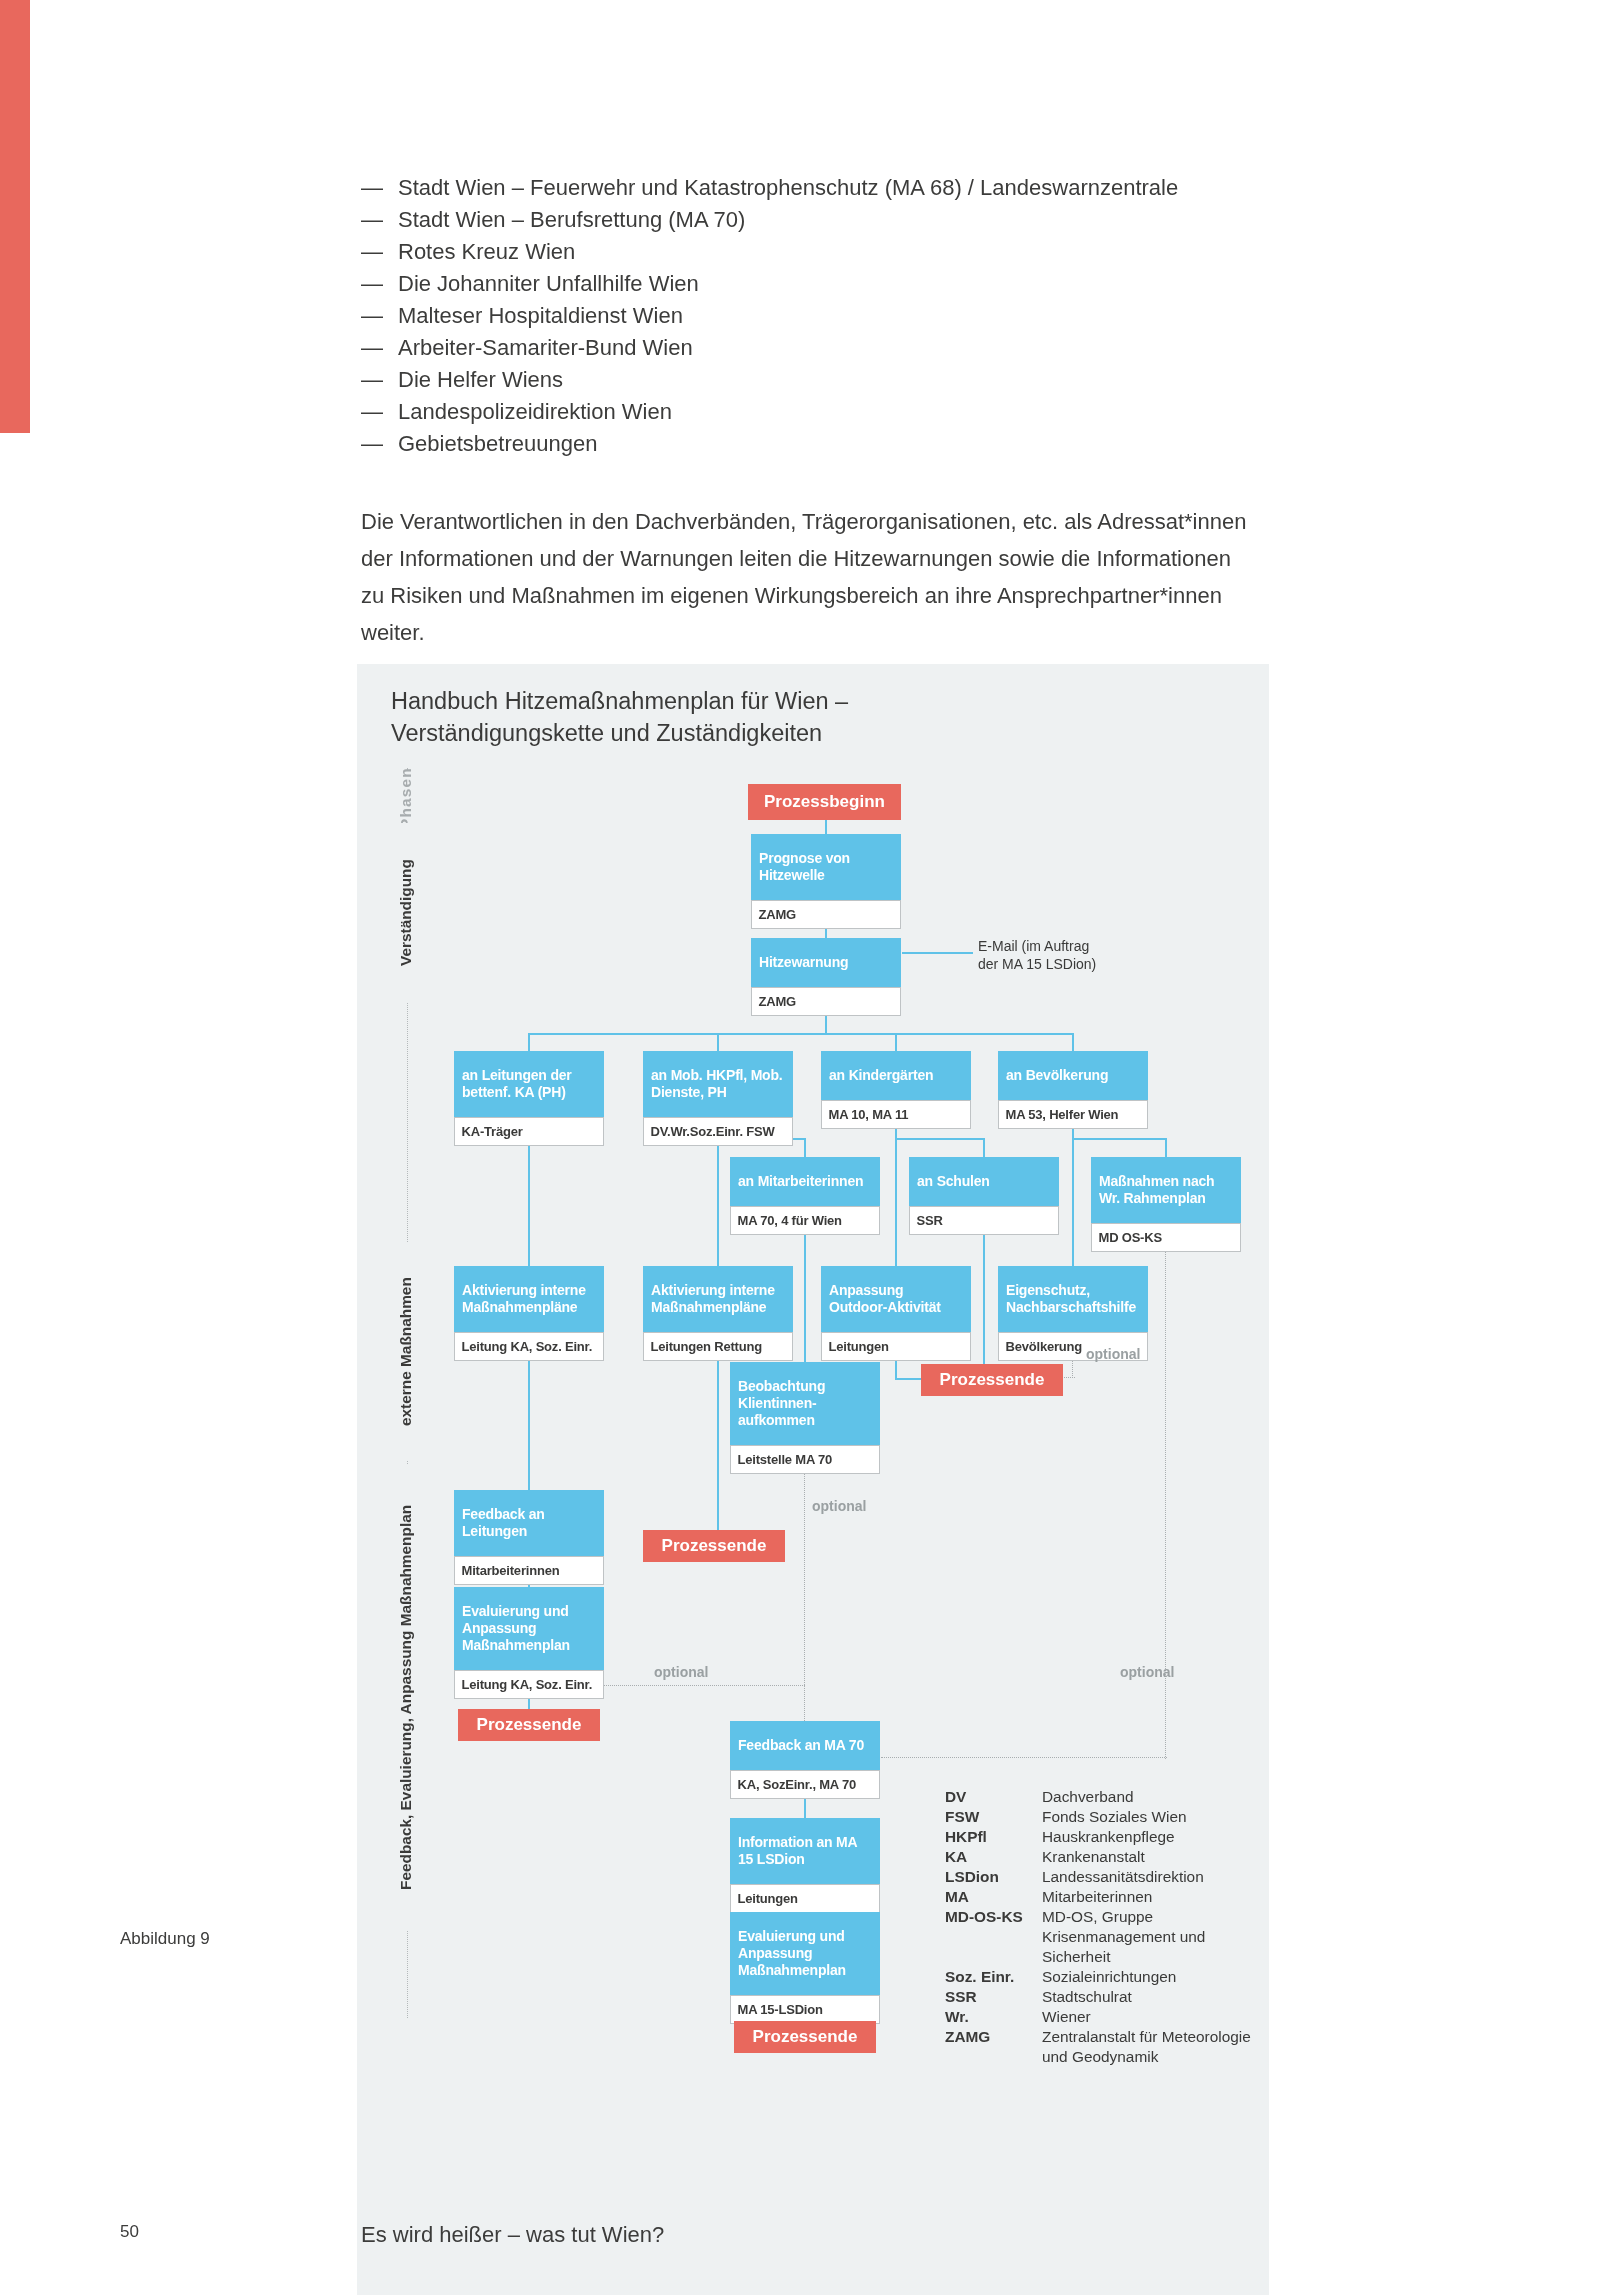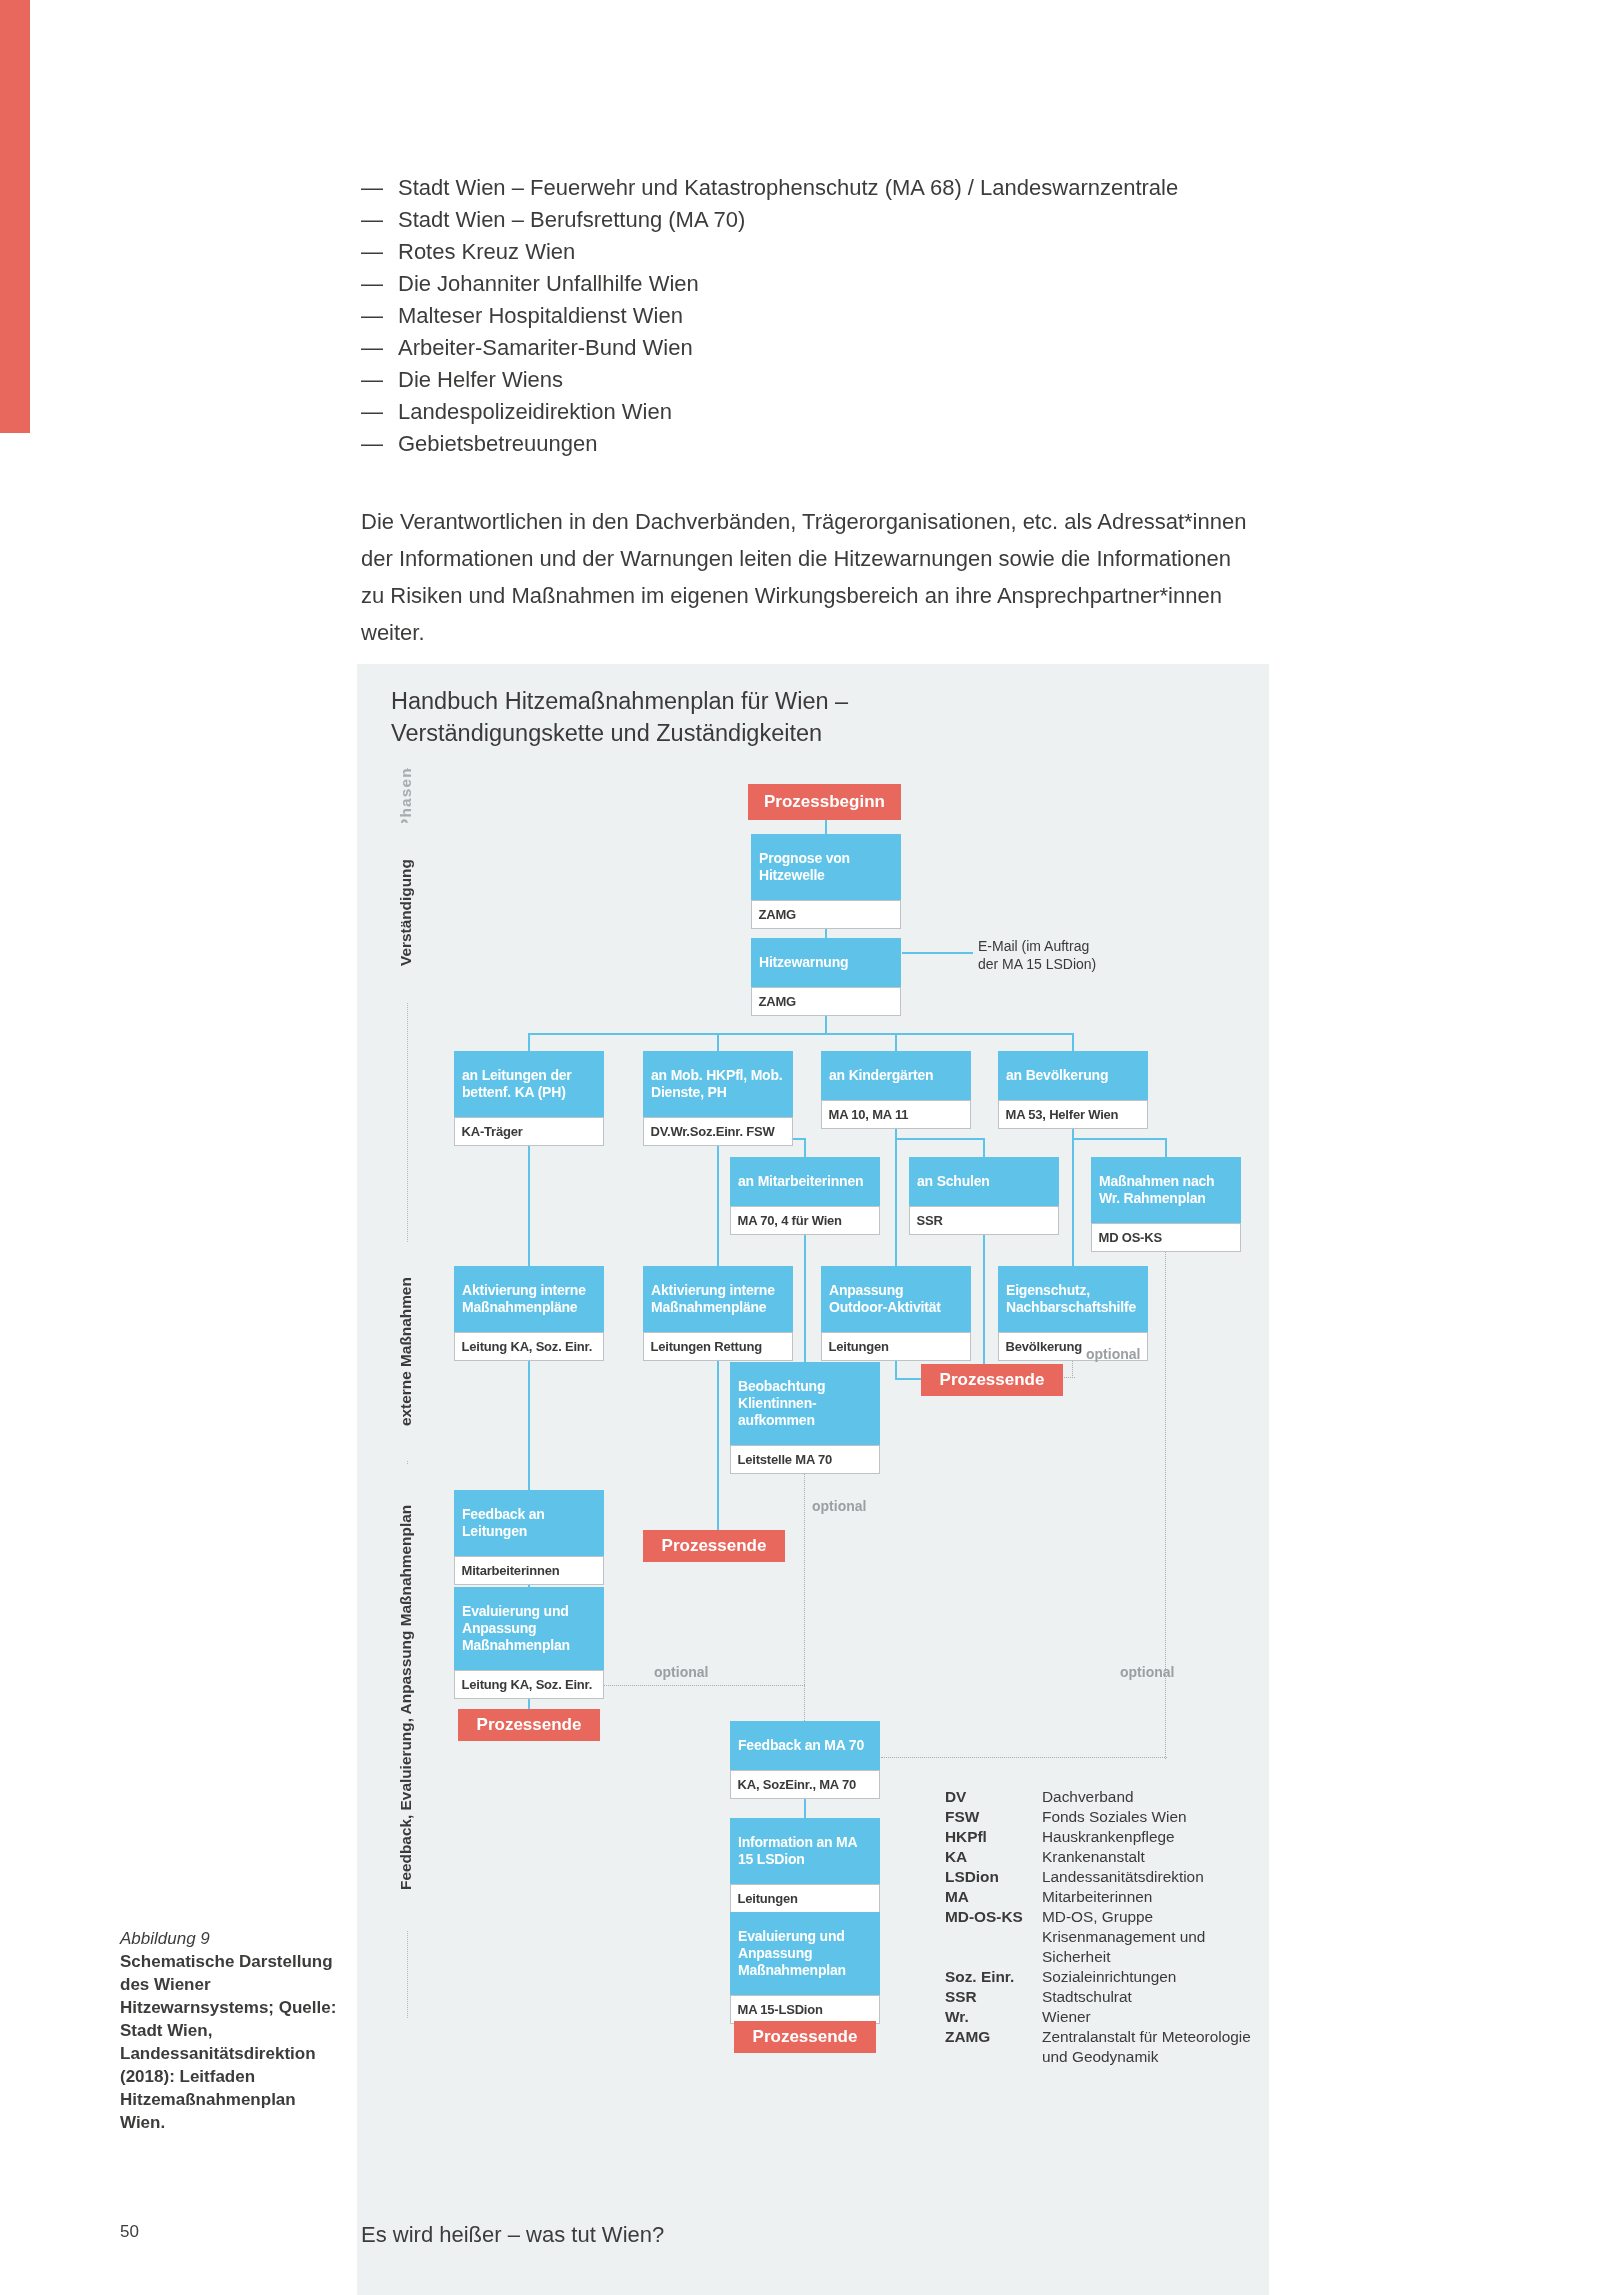--- a/index.html
+++ b/index.html
@@ -79,21 +79,21 @@
     position:absolute; font-size:14px; font-weight:bold; color:#9aa0a2; z-index:2;
   }
   
   .legend { position:absolute; left:588px; top:1123px; width:317px; z-index:2; }
   .lg-row { display:flex; font-size:15.4px; line-height:20px; color:#3a3a39; }
   .lg-abbr { width:97px; flex:none; font-weight:bold; }
   .lg-full { flex:1; }
   
   .caption { position:absolute; left:120px; top:1927px; width:224px;
              font-size:17px; line-height:23px; }
-  .caption .cap-label { font-weight:normal;font-style:italic; }
+  .caption .cap-label { font-weight:normal; }
   .caption .cap-text { font-weight:bold; }
   
   .footer-num  { position:absolute; left:120px; top:2222px; font-size:17px; }
   .footer-text { position:absolute; left:361px; top:2222px; font-size:22px; }
 </style>
 </head>
 <body>
 
 <div class="page">
 
@@ -331,20 +331,19 @@
       <div class="lg-row">
           <span class="lg-abbr">ZAMG</span>
           <span class="lg-full">Zentralanstalt für Meteorologie und Geodynamik</span>
         </div>
     </div>
 
   </div>
 
   <div class="caption">
     <div class="cap-label">Abbildung 9</div>
-    <div class="cap-text">Schematische Darstellung des Wiener Hitzewarnsystems; Quelle: Stadt Wien, Landessanitätsdirektion (2018): Leitfaden Hitzemaßnahmenplan Wien.</div>
   </div>
 
   <div class="footer-num">50</div>
   <div class="footer-text">Es wird heißer – was tut Wien?</div>
 
 </div>
 
 
 </body></html>

